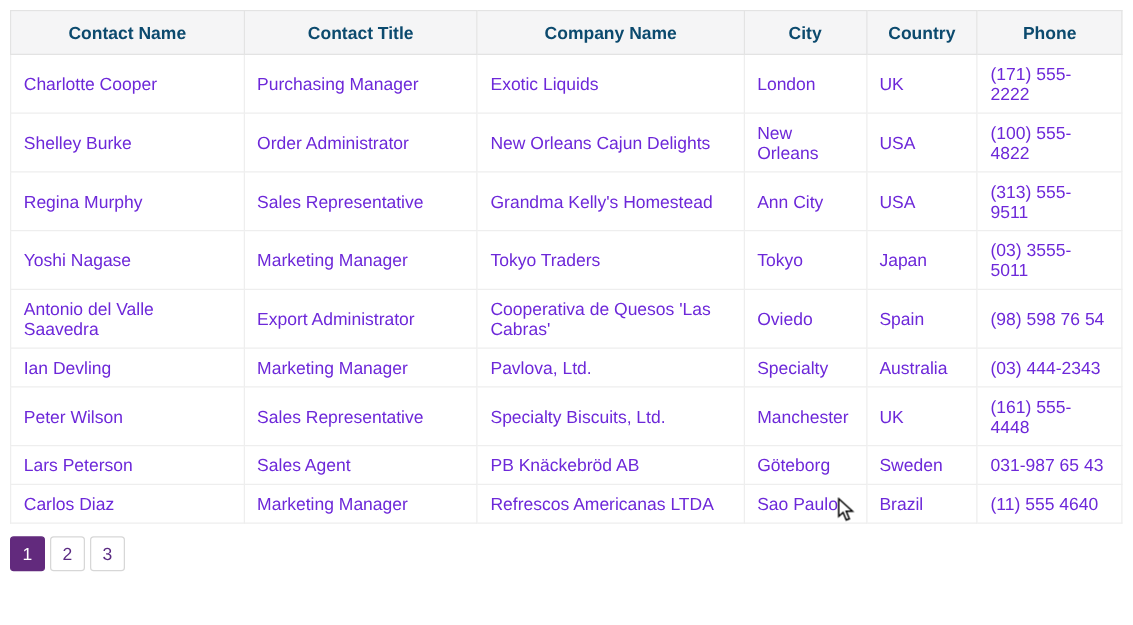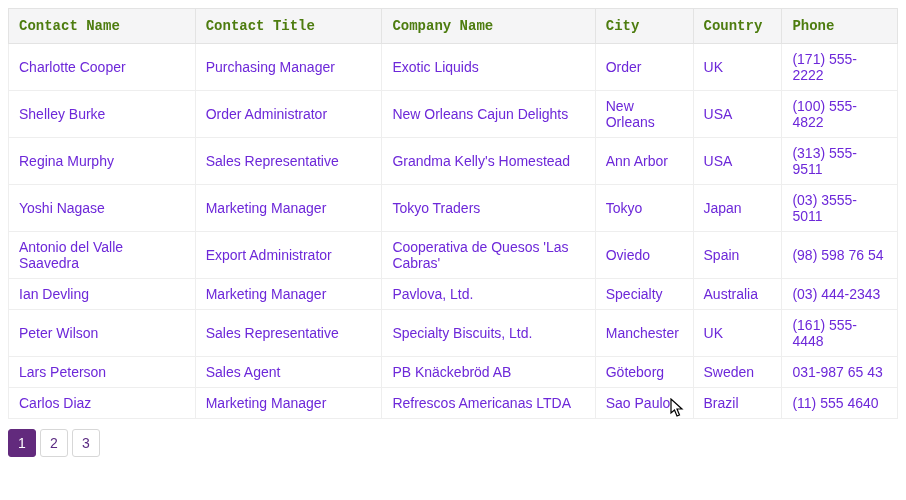--- a/index.html
+++ b/index.html
@@ -15,26 +15,25 @@
       padding: 8px;
       width: 906px;
     }
     table.grid {
       width: 100%;
       border-collapse: collapse;
       table-layout: fixed;
     }
     table.grid th {
       background: #f5f5f6;
-      text-align: left;
+      text-align: center;
       font-weight: 600;
       padding: 9px 10px;
       border: 1px solid #e3e3e3;
-      color: #4d7c0f;
-      font-family: Liberation Mono, monospace;
+      color: #0c4a6e;
     }
     table.grid td {
       padding: 7px 10px;
       border: 1px solid #eee;
       vertical-align: middle;
       color: #6d28d9;
       word-wrap: break-word;
     }
     .col-contactname { width: 21%; }
     .col-contacttitle { width: 21%; }
@@ -93,37 +92,37 @@
       <th>City</th>
       <th>Country</th>
       <th>Phone</th>
     </tr>
   </thead>
   <tbody id="table-body">
   <tr>
         <td>Charlotte Cooper</td>
         <td>Purchasing Manager</td>
         <td>Exotic Liquids</td>
-        <td>Order</td>
+        <td>London</td>
         <td>UK</td>
         <td>(171) 555-2222</td>
       </tr>
       <tr>
         <td>Shelley Burke</td>
         <td>Order Administrator</td>
         <td>New Orleans Cajun Delights</td>
         <td>New Orleans</td>
         <td>USA</td>
         <td>(100) 555-4822</td>
       </tr>
       <tr>
         <td>Regina Murphy</td>
         <td>Sales Representative</td>
         <td>Grandma Kelly's Homestead</td>
-        <td>Ann Arbor</td>
+        <td>Ann City</td>
         <td>USA</td>
         <td>(313) 555-9511</td>
       </tr>
       <tr>
         <td>Yoshi Nagase</td>
         <td>Marketing Manager</td>
         <td>Tokyo Traders</td>
         <td>Tokyo</td>
         <td>Japan</td>
         <td>(03) 3555-5011</td>

